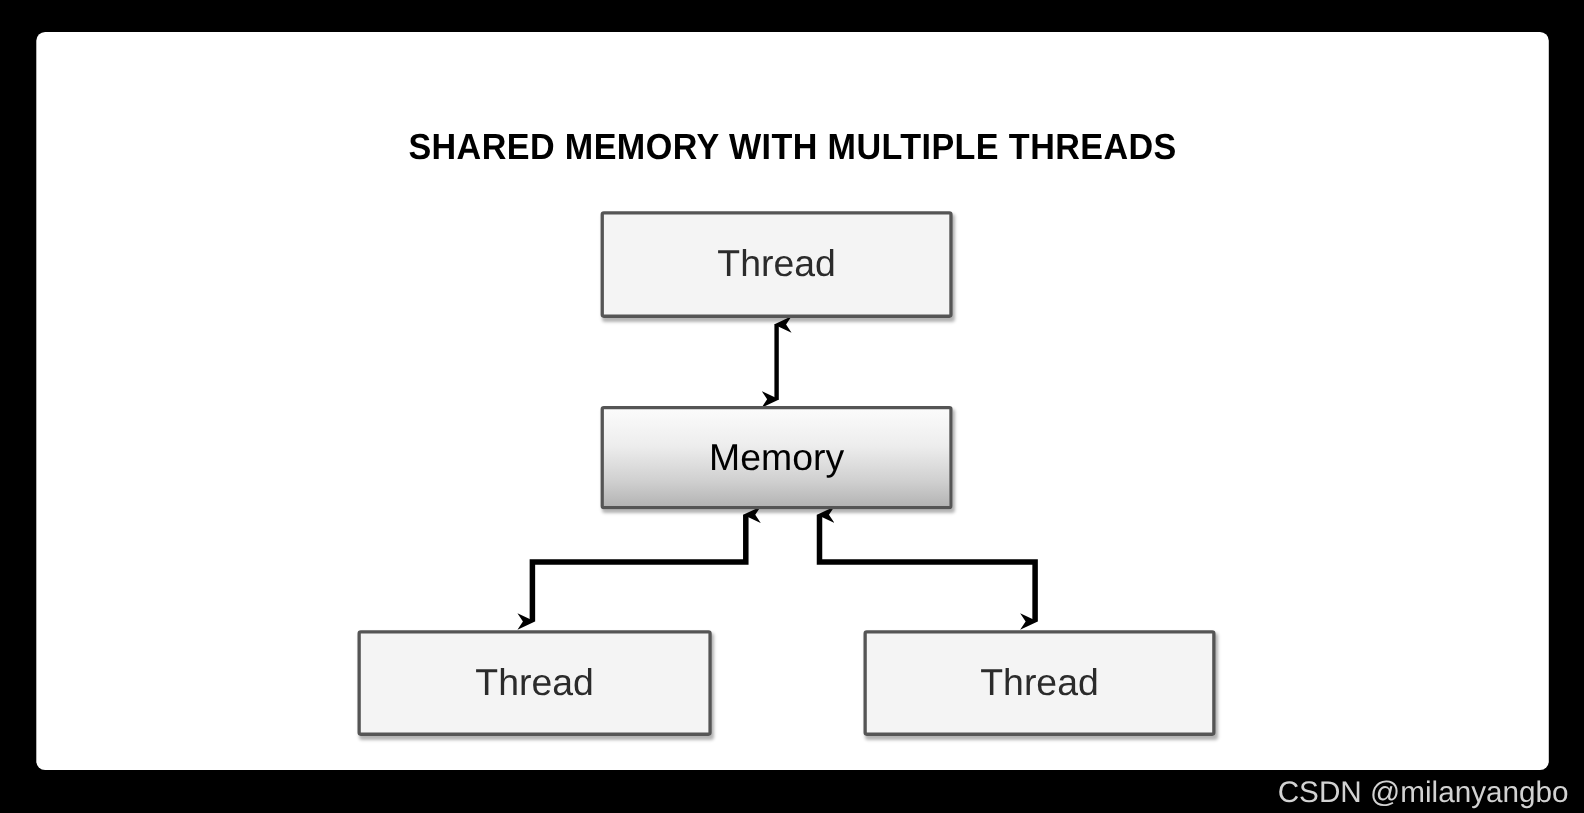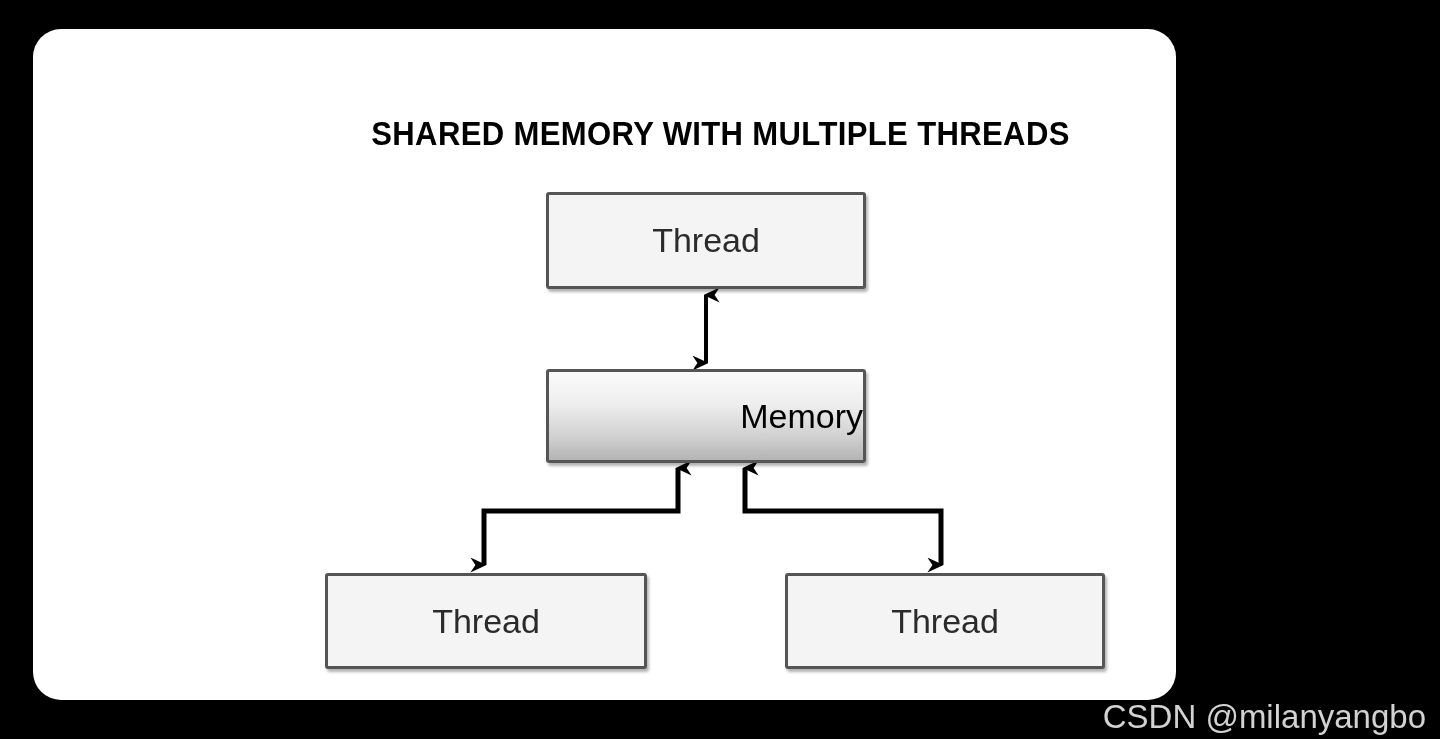--- a/index.html
+++ b/index.html
@@ -22,24 +22,24 @@
     width: 1440px;
     height: 739px;
     background: #000000;
   }
 
   
   .panel {
     position: absolute;
     left: 33px;
     top: 29px;
-    width: 1143px;
+    width: 1375px;
     height: 671px;
     background: #ffffff;
-    border-radius: 28px;
+    border-radius: 8px;
   }
 
   
   .diagram-title {
     position: absolute;
     left: 0;
     top: 86px;
     width: 1375px;
     text-align: center;
     font-family: "Liberation Sans", sans-serif;
@@ -79,36 +79,35 @@
   }
 
   .node-thread {
     background: #f4f4f4;
     color: #2b2b2b;
   }
 
   .node-memory {
     background: linear-gradient(to bottom, #fbfbfb 0%, #ededed 38%, #cfcfcf 75%, #b4b4b4 100%);
     color: #000000;
-    justify-content: flex-end;
   }
 
   #node-thread-top   { left: 546px; top: 192px; width: 320px; height: 97px; }
   #node-memory       { left: 546px; top: 369px; width: 320px; height: 94px; }
   #node-thread-left  { left: 325px; top: 573px; width: 322px; height: 96px; }
   #node-thread-right { left: 785px; top: 573px; width: 320px; height: 96px; }
 
   
   .watermark {
     position: absolute;
     right: 14px;
     bottom: 3px;
     color: #d2d2d2;
     font-family: "Liberation Sans", sans-serif;
-    font-size: 33px;
+    font-size: 27px;
     white-space: nowrap;
   }
 </style>
 </head>
 <body>
 
 <div id="canvas">
 
   <div class="panel">
 

